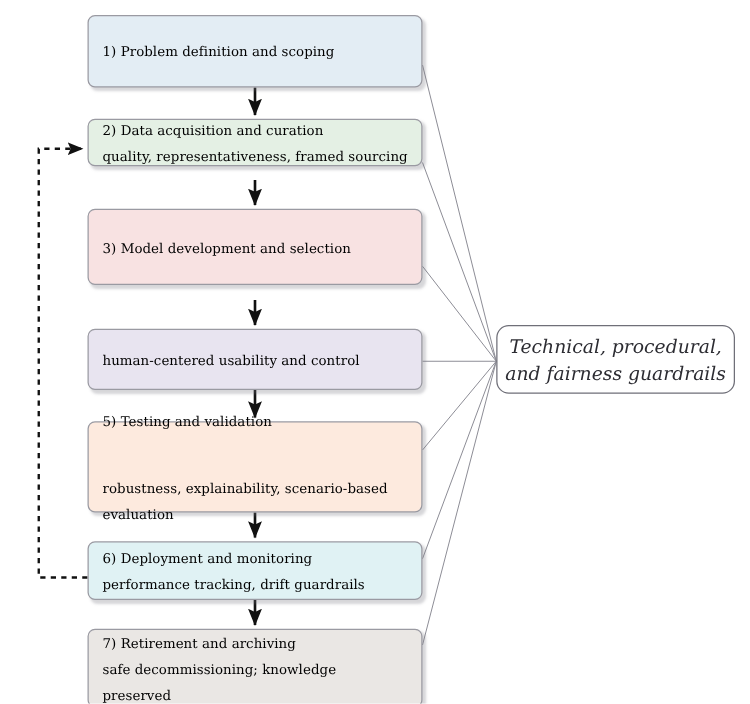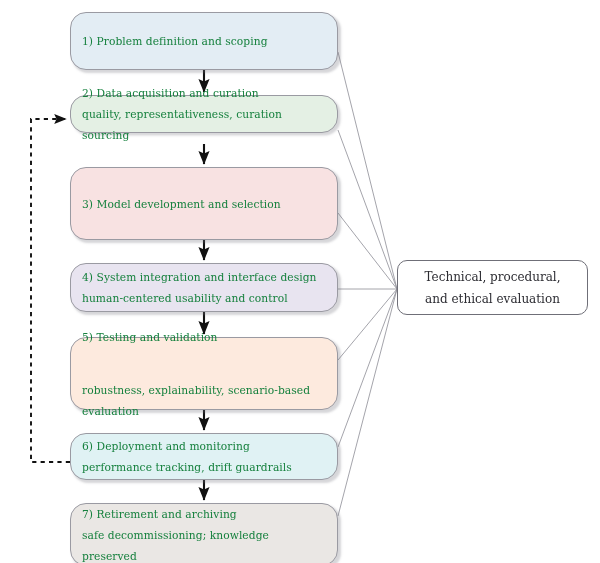--- a/index.html
+++ b/index.html
@@ -20,23 +20,23 @@
     left: 0;
     top: 0;
     width: 600px;
     height: 563px;
     pointer-events: none;
   }
   .stage {
     position: absolute;
     box-sizing: border-box;
     border: 0.9px solid #9a9aa2;
-    border-radius: 16px;
+    border-radius: 6px;
     padding: 7px 10px 6px 11px;
-    color: #15803d;
+    color: #000000;
     box-shadow: 2.5px 2.5px 2.2px rgba(120,120,128,0.30);
     display: flex;
     flex-direction: column;
     justify-content: center;
   }
   .stage .line {
     font-size: 10.7px;
     line-height: 21px;
     letter-spacing: 0.05px;
     white-space: pre-wrap;
@@ -48,23 +48,24 @@
     border-radius: 10px;
     background: #ffffff;
     color: #2c2c32;
     display: flex;
     flex-direction: column;
     justify-content: center;
     align-items: center;
     text-align: center;
   }
   .guardrails .line {
-    font-size: 12px;
+    font-size: 15px;
     line-height: 22px;
     white-space: pre;
+    font-style: italic;
   }
 </style>
 </head>
 <body>
 
 <div id="canvas">
 
   <svg id="connectors" viewBox="0 0 600 563" width="600" height="563">
     <defs>
       <marker id="arrowhead" markerWidth="9" markerHeight="9" refX="6.2" refY="3" orient="auto" markerUnits="strokeWidth">
@@ -96,29 +97,28 @@
 
     <path d="M70,462 L31,462 L31,119 L66,119" stroke="#111111" stroke-width="1.9" fill="none" stroke-dasharray="4.2,4.2" marker-end="url(#arrowhead-dash)"></path>
   </svg>
 
   <div class="stage" style="left:70px; top:12px; width:268px; height:58px; background:#e3edf4;">
     <div class="line">1) Problem definition and scoping</div>
   </div>
 
   <div class="stage" style="left:70px; top:95px; width:268px; height:38px; background:#e4f0e4;">
     <div class="line">2) Data acquisition and curation</div>
-    <div class="line">quality, representativeness, curation sourcing</div>
+    <div class="line">quality, representativeness, framed sourcing</div>
   </div>
 
-  <div class="stage" style="left:70px; top:167px; width:268px; height:73px; background:#f8e2e2;">
+  <div class="stage" style="left:70px; top:167px; width:268px; height:61px; background:#f8e2e2;">
     <div class="line">3) Model development and selection</div>
   </div>
 
   <div class="stage" style="left:70px; top:263px; width:268px; height:49px; background:#e8e4f0;">
-    <div class="line">4) System integration and interface design</div>
     <div class="line">human-centered usability and control</div>
   </div>
 
   <div class="stage" style="left:70px; top:337px; width:268px; height:73px; background:#fdeade;gap:32px;">
     <div class="line">5) Testing and validation</div>
     <div class="line">robustness, explainability, scenario-based
 evaluation</div>
   </div>
 
   <div class="stage" style="left:70px; top:433px; width:268px; height:47px; background:#e0f2f4;">
@@ -126,16 +126,16 @@
     <div class="line">performance tracking, drift guardrails</div>
   </div>
 
   <div class="stage" style="left:70px; top:503px; width:268px; height:63px; background:#eae7e4;">
     <div class="line">7) Retirement and archiving</div>
     <div class="line">safe decommissioning; knowledge preserved</div>
   </div>
 
   <div class="guardrails" style="left:397px; top:260px; width:191px; height:55px;">
     <div class="line">Technical, procedural,</div>
-    <div class="line">and ethical evaluation</div>
+    <div class="line">and fairness guardrails</div>
   </div>
 
 </div>
 
 </body></html>

